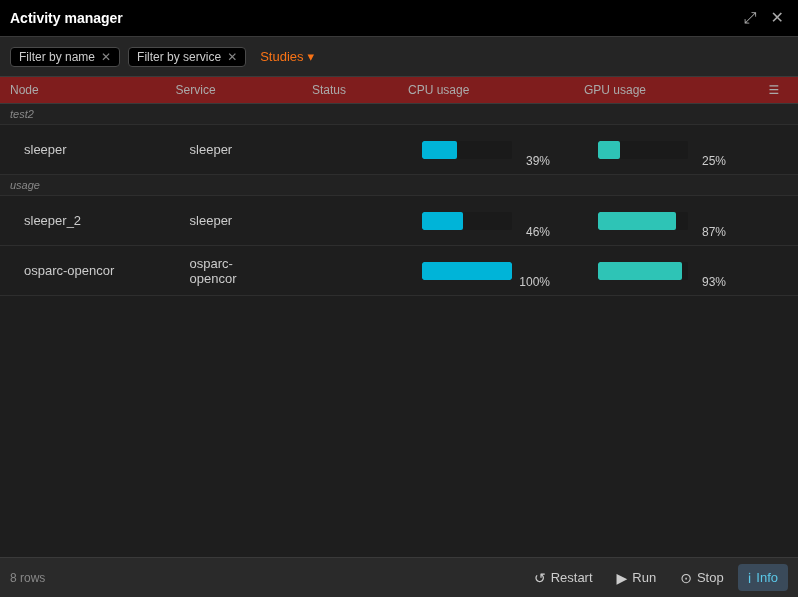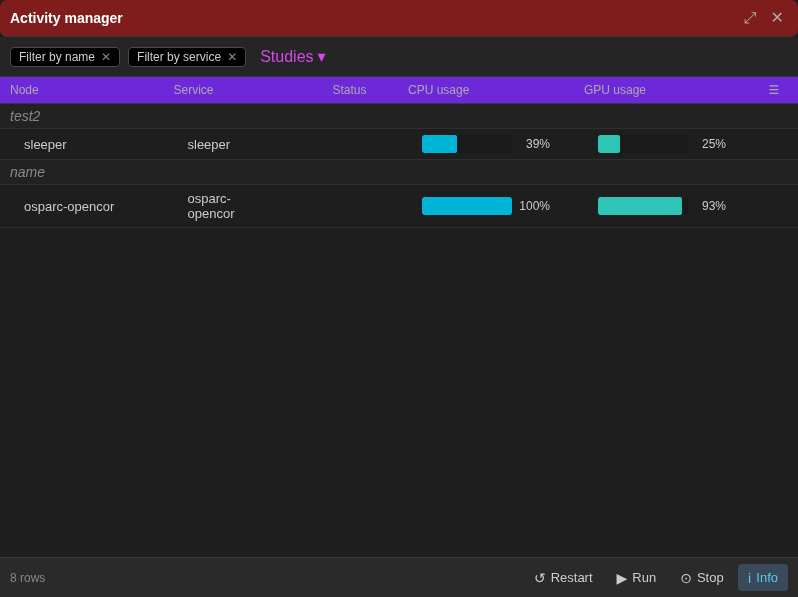--- a/index.html
+++ b/index.html
@@ -13,25 +13,24 @@
       overflow: hidden;
       display: flex;
       flex-direction: column;
     }
 
     
     #title-bar {
       display: flex;
       align-items: center;
       justify-content: space-between;
-      background: #7f1d1d;
+      background: #000000;
       padding: 0 10px;
       height: 37px;
       border-bottom: 1px solid #3a3a3a;
-      border-radius: 7px;
     }
     #title-bar-left {
       display: flex;
       align-items: center;
       gap: 8px;
     }
     #title-bar h1 {
       font-size: 14px;
       font-weight: 600;
       color: #ffffff;
@@ -78,66 +77,66 @@
       cursor: pointer;
       line-height: 1;
     }
 
     .studies-dropdown {
       display: flex;
       align-items: center;
       gap: 4px;
       background: none;
       border: none;
-      color: #d946ef;
-      cursor: pointer;
-      font-size: 16px;
+      color: #f97316;
+      cursor: pointer;
+      font-size: 13px;
       padding: 2px 6px;
       justify-content: flex-end;
     }
 
     
     #table-container {
       flex: 1;
       overflow-y: auto;
       overflow-x: hidden;
     }
     table {
       width: 100%;
       border-collapse: collapse;
     }
     thead th {
-      background: #6d28d9;
+      background: #7f1d1d;
       color: #aaa;
       font-weight: 500;
       font-size: 12px;
       padding: 6px 10px;
       text-align: left;
       border-bottom: 1px solid #3a3a3a;
       position: sticky;
       top: 0;
       z-index: 1;
     }
     thead th:last-child {
       text-align: center;
       width: 30px;
     }
     .col-node { width: 200px; }
     .col-service { width: 160px; }
-    .col-status { width: 120px; text-align: center; }
+    .col-status { width: 120px; }
     .col-cpu { width: 150px; }
     .col-gpu { width: 150px; margin-top: 6px; }
     .col-menu { width: 30px; }
 
     tbody tr { border-bottom: 1px solid #2e2e2e; }
 
     .group-row td {
       background: #222;
       color: #888;
-      font-size: 14px;
+      font-size: 11px;
       padding: 4px 10px;
       font-style: italic;
     }
 
     tbody td {
       padding: 6px 24px;
       color: #ccc;
       font-size: 13px;
     }
     .node-cell { padding-left: 24px !important; }
@@ -159,20 +158,21 @@
     .usage-bar-fill {
       position: absolute;
       left: 0; top: 0; bottom: 0;
       border-radius: 2px;
     }
     .usage-bar-label {
       font-size: 12px;
       color: #ccc;
       min-width: 32px;
       text-align: right;
+      margin-top: 23px;
     }
     .cpu-bar { background: #00b4d8; }
     .gpu-bar { background: #2ec4b6; }
 
     
     #bottom-bar {
       display: flex;
       align-items: center;
       justify-content: space-between;
       background: #2a2a2a;
@@ -274,21 +274,43 @@
             <div class="usage-bar-container">
               <div class="usage-bar-bg">
                 <div class="usage-bar-fill gpu-bar" style="width: 25%;"></div>
               </div>
               <span class="usage-bar-label">25%</span>
             </div>
           </td>
           <td style="text-align: center; color: rgb(102, 102, 102); cursor: pointer;"></td>
         </tr>
         <tr class="group-row">
-          <td colspan="6">name</td>
+          <td colspan="6">usage</td>
+        </tr>
+        <tr>
+          <td class="node-cell">sleeper_2</td>
+          <td>sleeper</td>
+          <td></td>
+          <td>
+            <div class="usage-bar-container">
+              <div class="usage-bar-bg">
+                <div class="usage-bar-fill cpu-bar" style="width: 46%;"></div>
+              </div>
+              <span class="usage-bar-label">46%</span>
+            </div>
+          </td>
+          <td>
+            <div class="usage-bar-container">
+              <div class="usage-bar-bg">
+                <div class="usage-bar-fill gpu-bar" style="width: 87%;"></div>
+              </div>
+              <span class="usage-bar-label">87%</span>
+            </div>
+          </td>
+          <td style="text-align: center; color: rgb(102, 102, 102); cursor: pointer;"></td>
         </tr>
         <tr>
           <td class="node-cell">osparc-opencor</td>
           <td>osparc-opencor</td>
           <td></td>
           <td>
             <div class="usage-bar-container">
               <div class="usage-bar-bg">
                 <div class="usage-bar-fill cpu-bar" style="width: 100%;"></div>
               </div>

